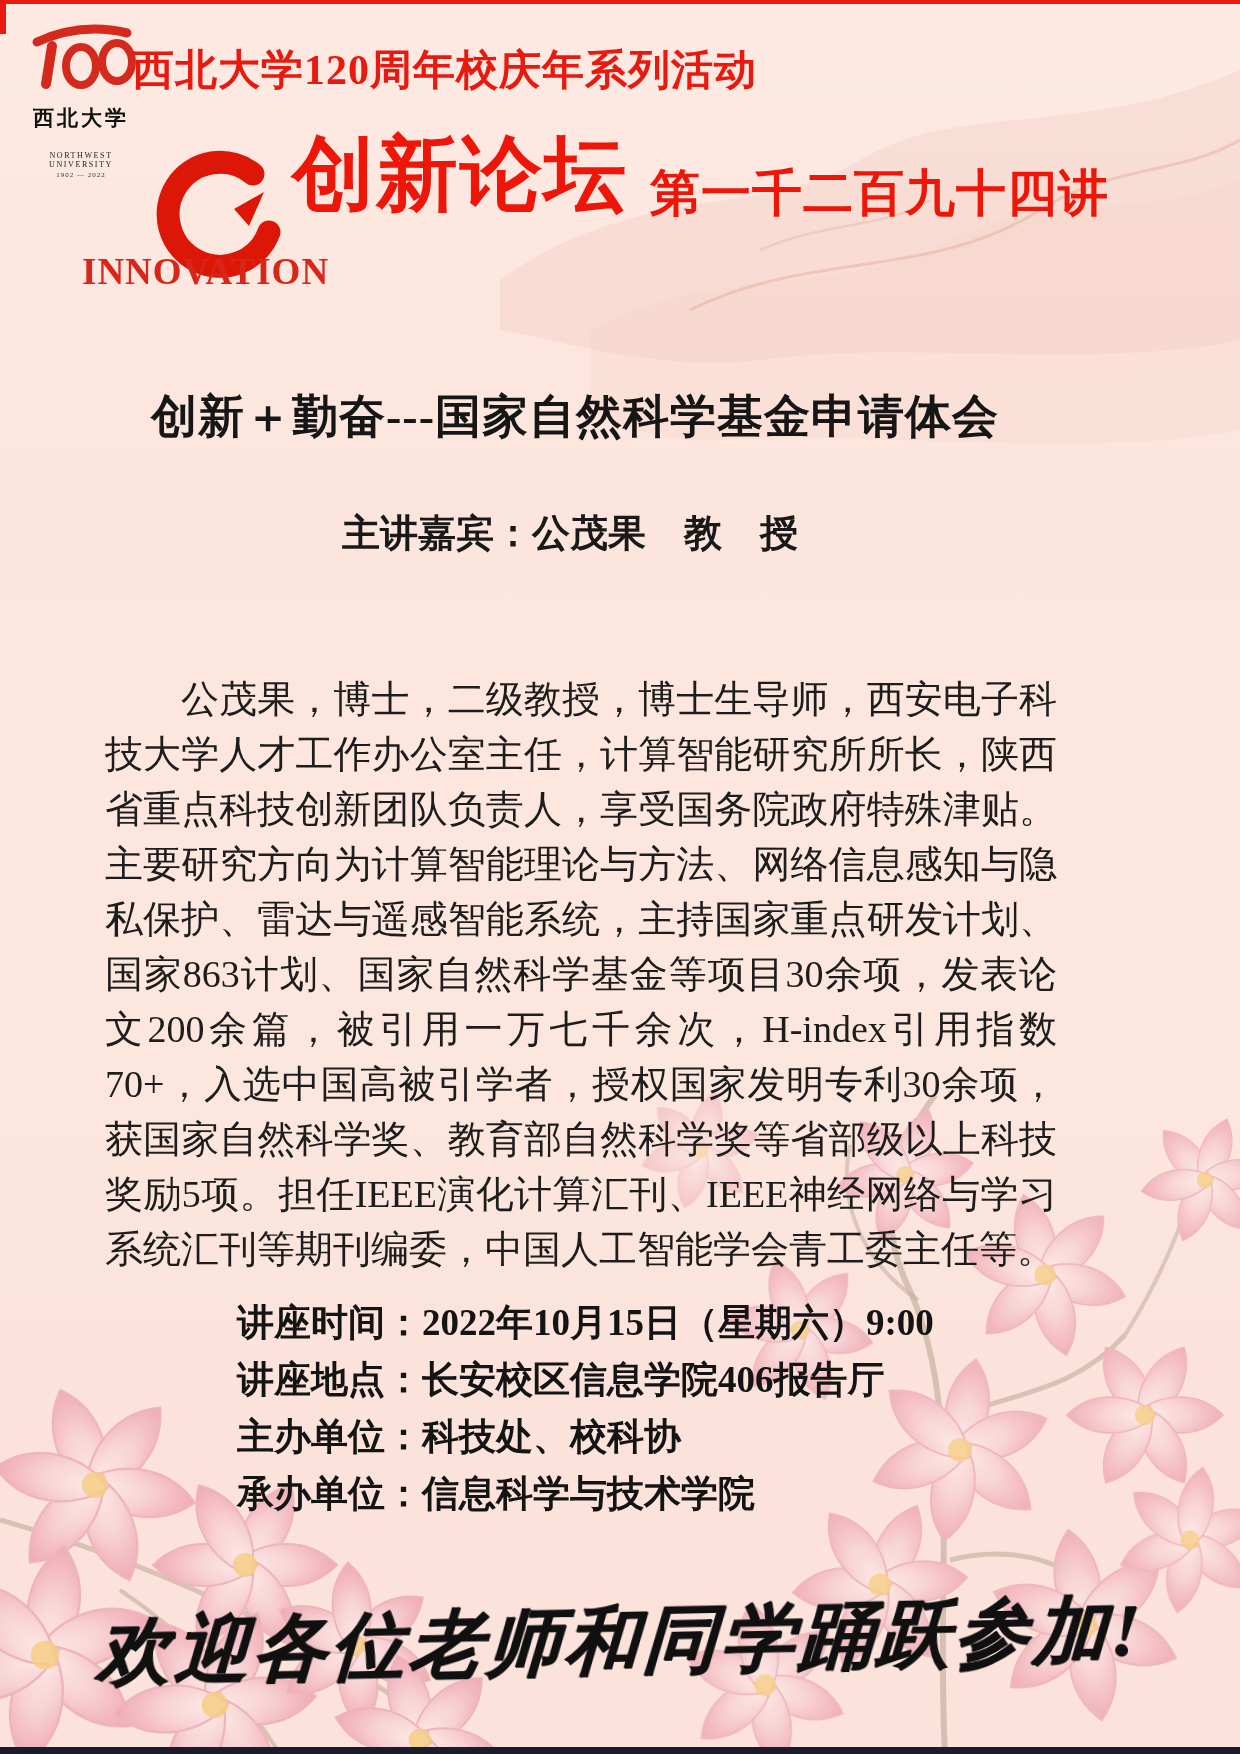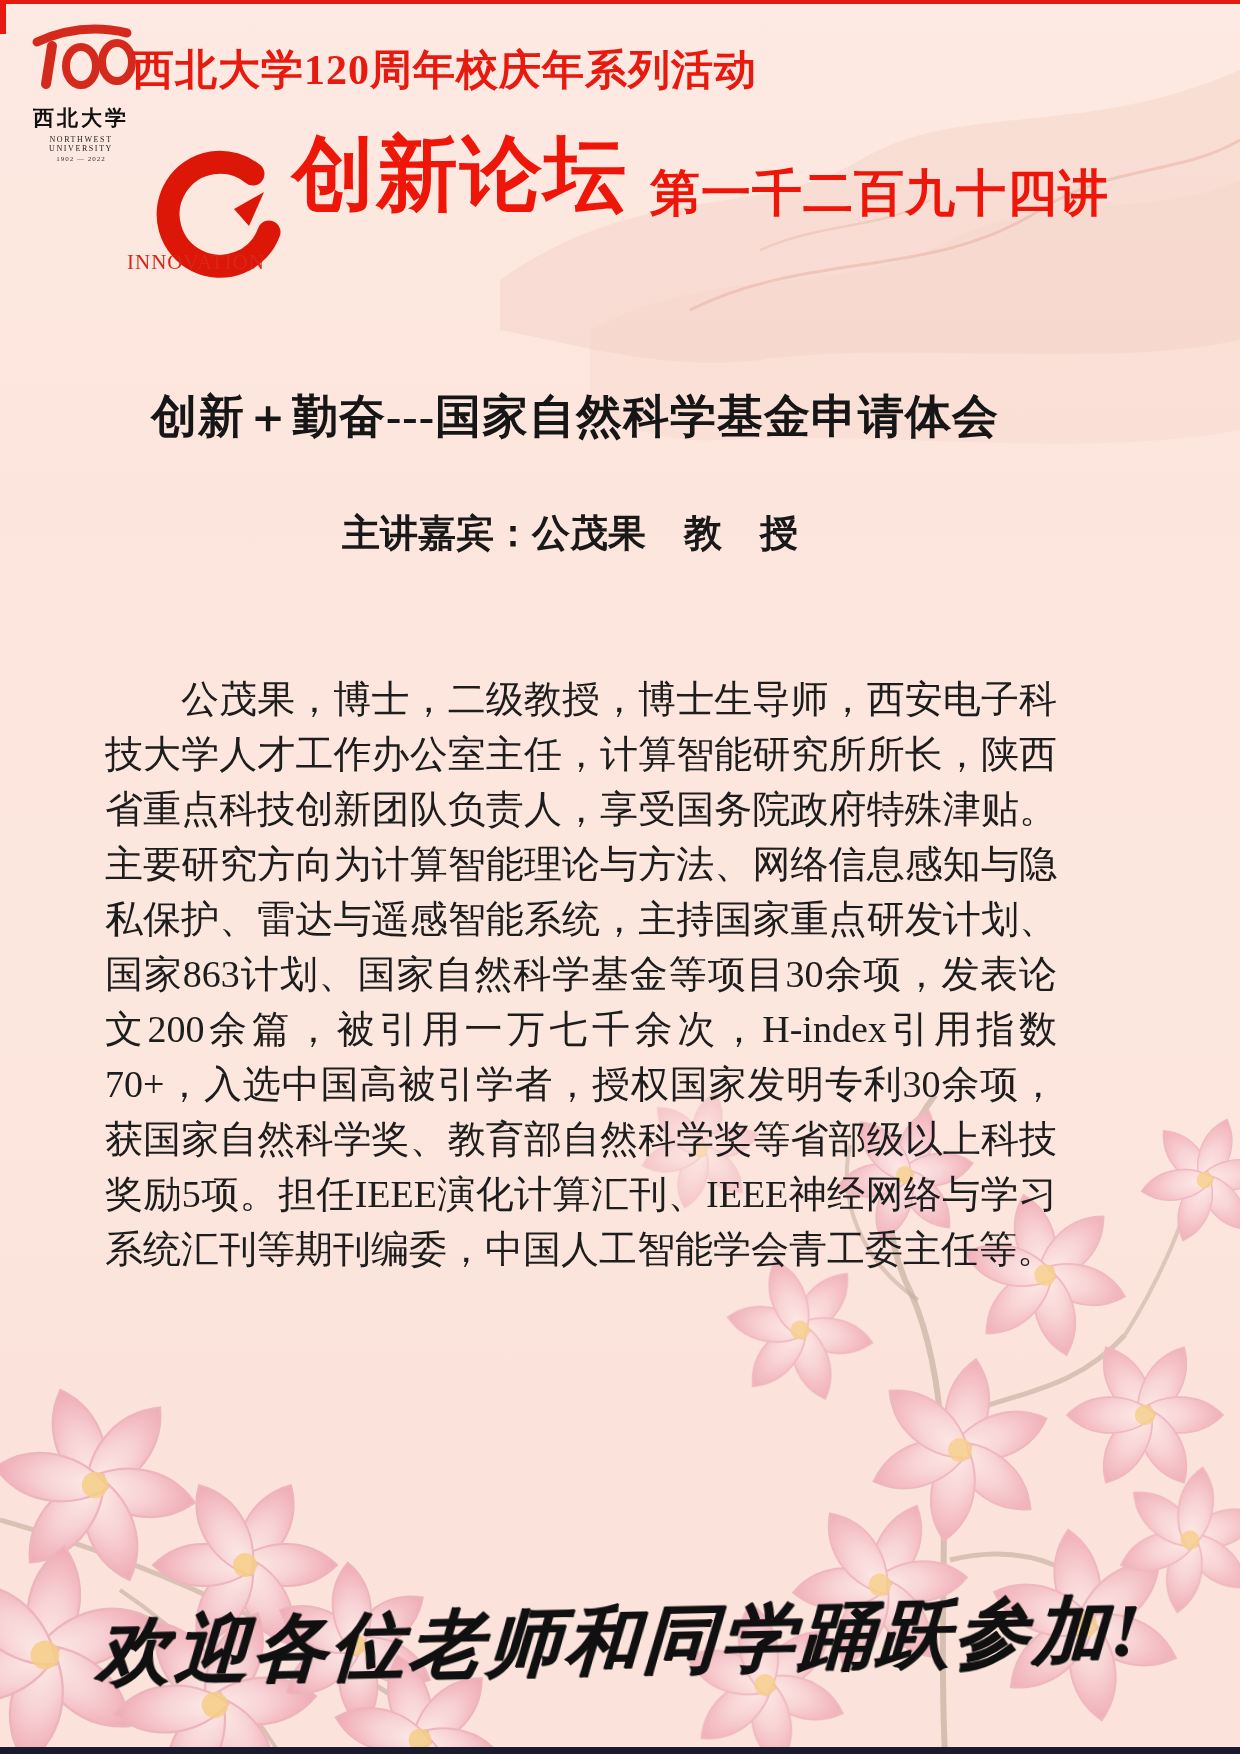--- a/index.html
+++ b/index.html
@@ -8,29 +8,29 @@
     background:linear-gradient(180deg,#fdeae2 0%,#fce5dd 28%,#fce7df 55%,#fbe3db 80%,#fbe2da 100%);
     font-family:"Liberation Serif","DejaVu Serif",serif;color:#1c1c1c;
   }
   .decor{position:absolute;left:0;top:0;z-index:0;}
   .edge-top{position:absolute;left:0;top:0;width:100%;height:4px;background:#e8190e;z-index:3;}
   .edge-corner{position:absolute;left:0;top:0;width:6px;height:34px;background:#e8190e;z-index:3;}
   .edge-bottom{position:absolute;left:0;bottom:0;width:100%;height:7px;background:#1b1b30;z-index:3;}
 
   .logo-block{position:absolute;left:18px;top:16px;width:126px;text-align:center;z-index:2;}
   .logo-cn{font-size:21px;font-weight:bold;color:#111;letter-spacing:3px;margin-top:8px;}
-  .logo-en{font-size:8px;color:#222;letter-spacing:1.6px;margin-top:3px;}
+  .logo-en{font-size:8px;color:#222;letter-spacing:1.6px;margin-top:19px;}
   .logo-years{font-size:7px;color:#333;letter-spacing:1px;margin-top:2px;}
 
   .series-line{position:absolute;left:132px;top:42px;z-index:2;
     font-size:42px;font-weight:bold;color:#e8190e;letter-spacing:1px;white-space:nowrap;}
 
   .innovation-logo{position:absolute;left:148px;top:136px;z-index:2;}
-  .innovation-word{position:absolute;left:90px;top:250px;width:212px;text-align:center;z-index:2;
-    font-size:21px;color:#d9261a;letter-spacing:1px;font-weight:400;}
+  .innovation-word{position:absolute;left:82px;top:250px;width:212px;text-align:center;z-index:2;
+    font-size:37px;color:#d9261a;letter-spacing:1px;font-weight:700;}
 
   .forum-title{position:absolute;left:292px;top:120px;z-index:2;
     font-family:"Liberation Sans","DejaVu Sans",sans-serif;
     font-size:82px;font-weight:900;color:#ee1509;letter-spacing:2px;white-space:nowrap;}
   .lecture-number{position:absolute;left:650px;top:160px;z-index:2;
     font-size:50px;font-weight:bold;color:#ee1509;letter-spacing:1px;white-space:nowrap;}
 
   .lecture-title{position:absolute;left:0;top:386px;width:1150px;text-align:center;z-index:2;
     font-size:46px;font-weight:bold;color:#161616;letter-spacing:1px;white-space:nowrap;}
 
@@ -138,17 +138,23 @@
   <div class="lecture-number">第一千二百九十四讲</div>
 
   <div class="lecture-title">创新＋勤奋---国家自然科学基金申请体会</div>
 
   <div class="speakers">
     <div class="row"><span>主讲嘉宾：</span><span>公茂果　教　授</span></div>
   </div>
 
   <div class="bio">公茂果，博士，二级教授，博士生导师，西安电子科技大学人才工作办公室主任，计算智能研究所所长，陕西省重点科技创新团队负责人，享受国务院政府特殊津贴。主要研究方向为计算智能理论与方法、网络信息感知与隐私保护、雷达与遥感智能系统，主持国家重点研发计划、国家863计划、国家自然科学基金等项目30余项，发表论文200余篇，被引用一万七千余次，H-index引用指数70+，入选中国高被引学者，授权国家发明专利30余项，获国家自然科学奖、教育部自然科学奖等省部级以上科技奖励5项。担任IEEE演化计算汇刊、IEEE神经网络与学习系统汇刊等期刊编委，中国人工智能学会青工委主任等。</div>
 
+  <div class="details">
+    <div class="row"><span>讲座时间：</span><span>2022年10月15日（星期六）9:00</span></div>
+    <div class="row"><span>讲座地点：</span><span>长安校区信息学院406报告厅</span></div>
+    <div class="row"><span>主办单位：</span><span>科技处、校科协</span></div>
+    <div class="row"><span>承办单位：</span><span>信息科学与技术学院</span></div>
+  </div>
 
   <div class="welcome">欢迎各位老师和同学踊跃参加!</div>
 
   <div class="edge-bottom"></div>
 </div>
 
 </body></html>

